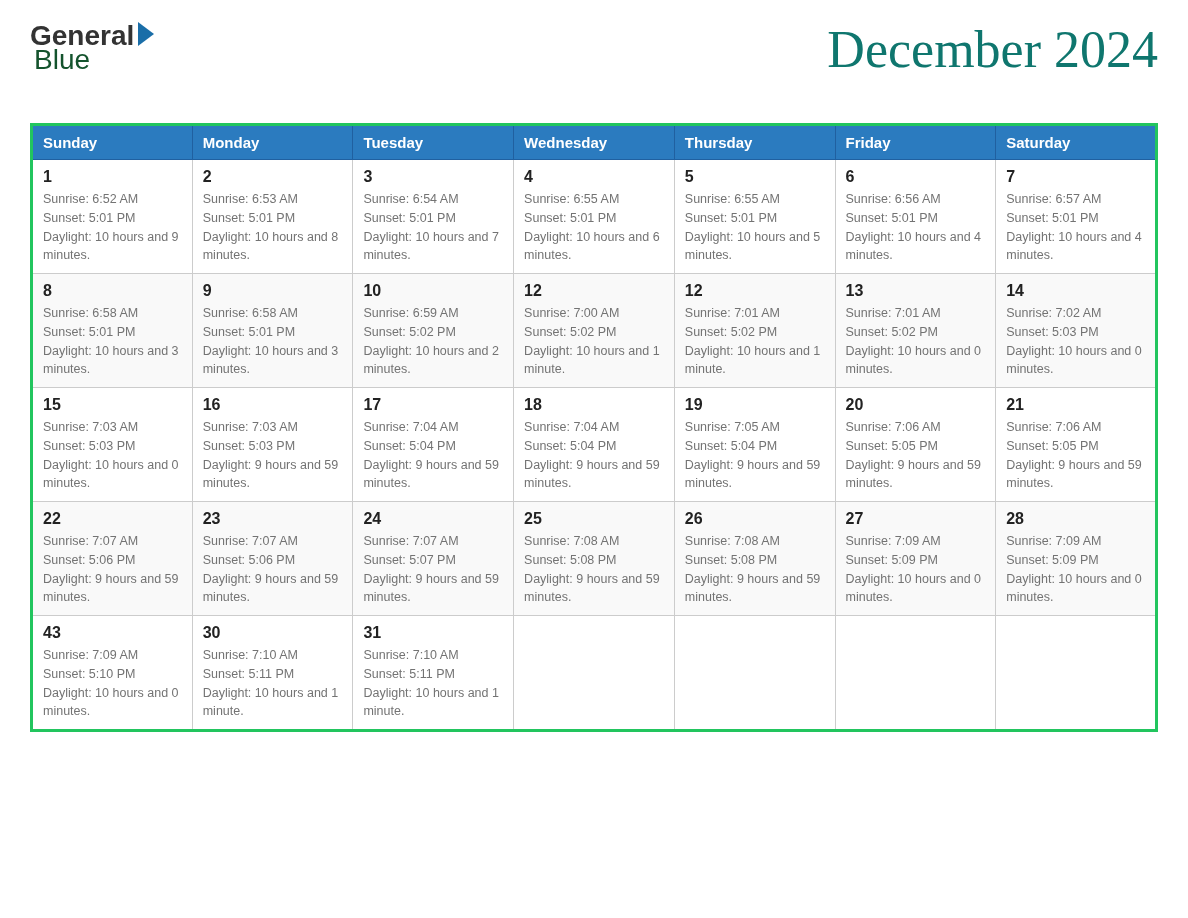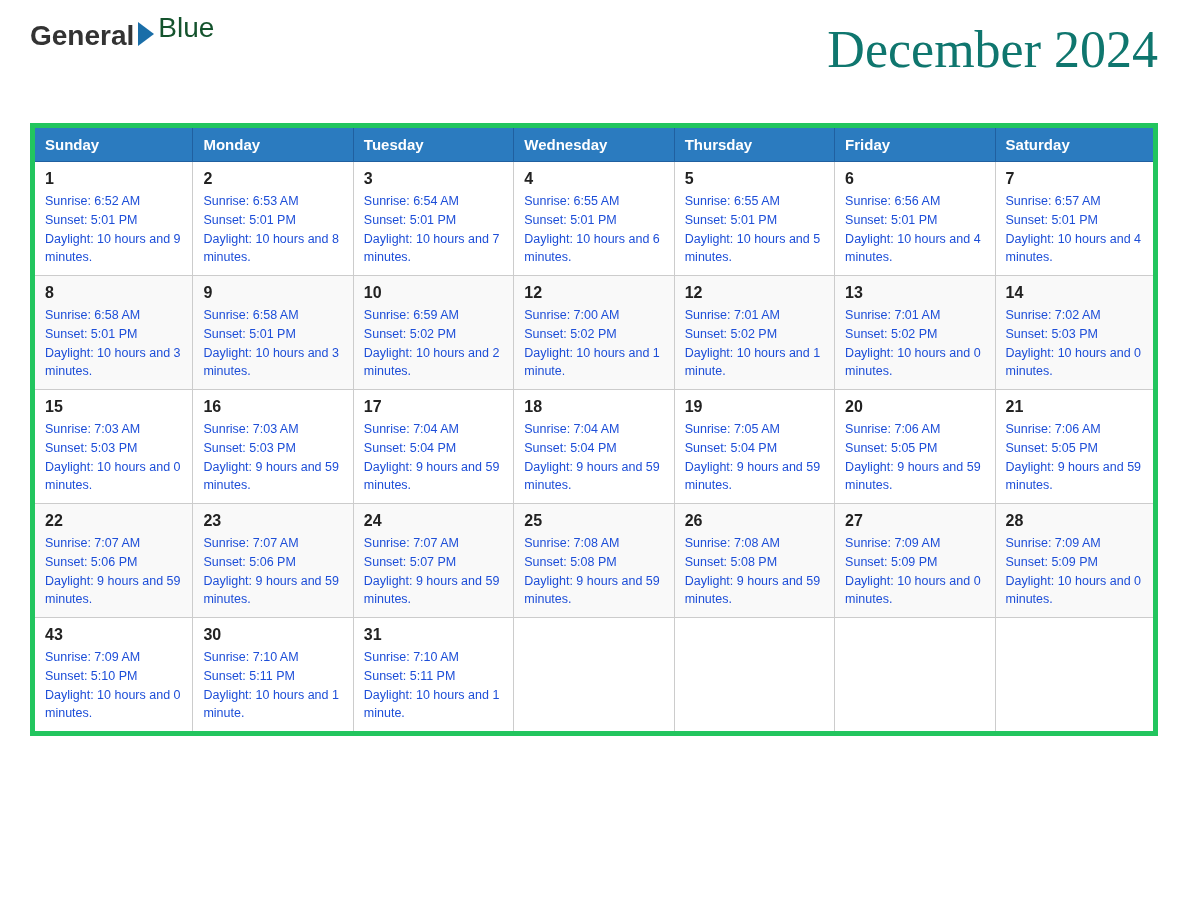--- a/index.html
+++ b/index.html
@@ -11,21 +11,21 @@
       padding: 20px 30px;
     }
     .header {
       display: flex;
       justify-content: space-between;
       align-items: flex-start;
       margin-bottom: 18px;
     }
     .logo {
       display: flex;
-      flex-direction: row;
+      flex-direction: column;
       align-items: flex-start;
     }
     .logo-top {
       display: flex;
       align-items: center;
     }
     .logo-general {
       font-size: 28px;
       font-weight: bold;
       color: #333;
@@ -58,21 +58,21 @@
     }
     .location {
       font-size: 22px;
       color: #444;
       font-family: Georgia, serif;
       margin-top: 4px;
     }
     .calendar {
       width: 100%;
       border-collapse: collapse;
-      border: 5px solid #22c55e;
+      border: 3px solid #22c55e;
       margin-top: 44px;
     }
     .calendar th {
       background: #2b7bbf;
       color: #fff;
       font-size: 15px;
       font-weight: bold;
       padding: 8px 10px;
       text-align: left;
       border: 1px solid #2060a0;
@@ -92,21 +92,21 @@
     .day-number {
       font-size: 16px;
       font-weight: bold;
       color: #222;
       display: block;
       margin-bottom: 4px;
     }
     .day-info {
       font-size: 12.5px;
       line-height: 1.5;
-      color: #1d4ed8;
+      color: #737373;
     }
     .empty-cell {
       background: #fff !important;
     }
     .calendar tbody tr td {
       min-height: 90px;
       height: 110px;
     }
   </style>
 </head>

